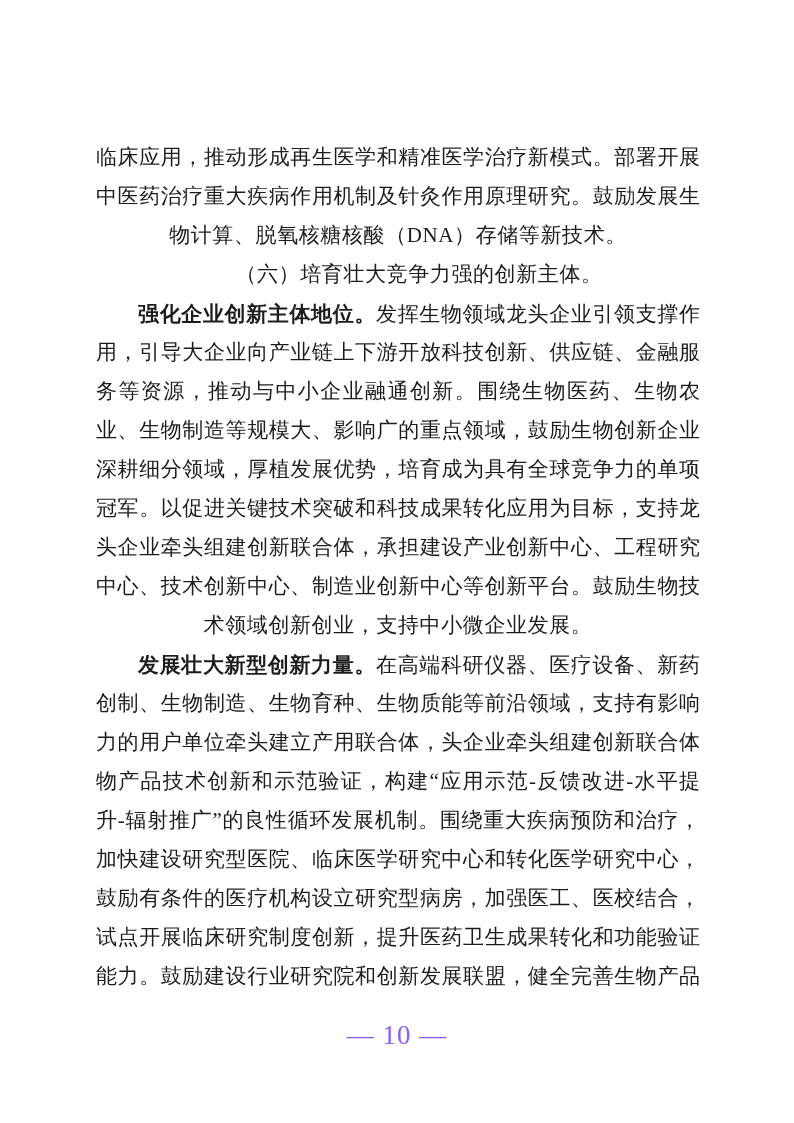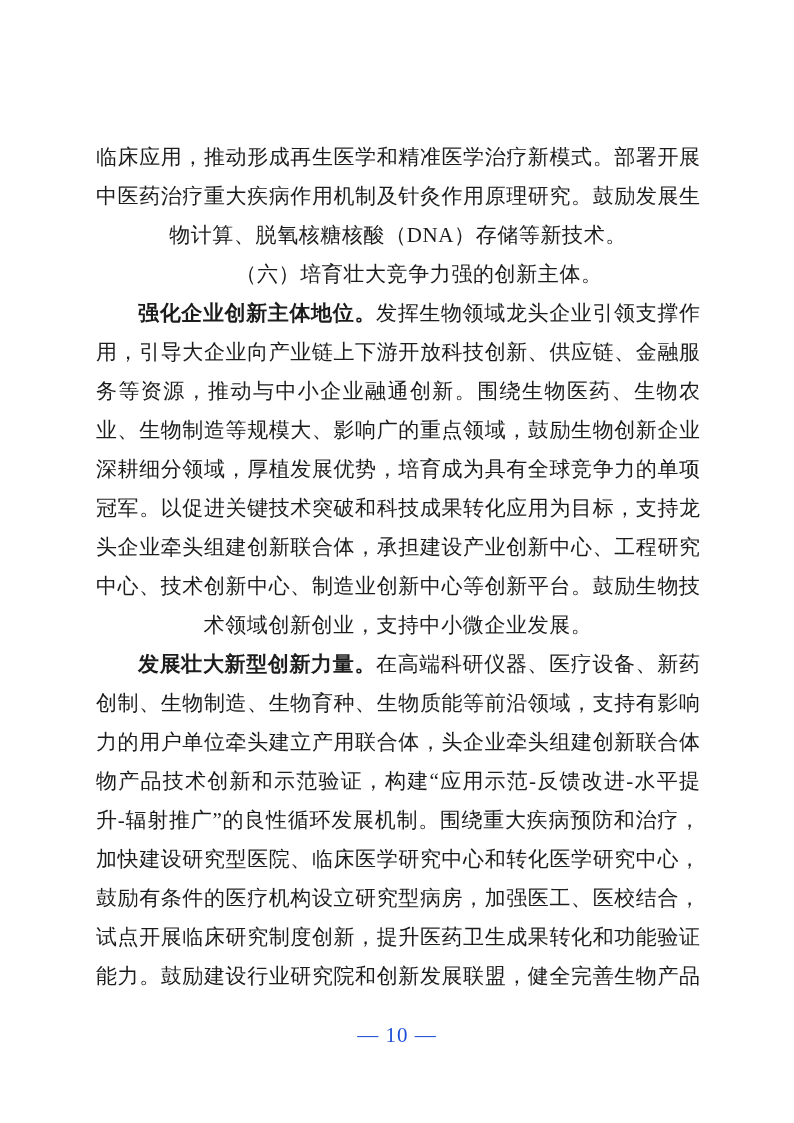--- a/index.html
+++ b/index.html
@@ -38,34 +38,34 @@
     text-align-last: justify;
     text-justify: inter-character;
   }
   
   .ind { padding-left: 42px; }
   
   .kai { letter-spacing: 1px; }
   
   .lead {
     font-weight: 700;
-    font-family: Liberation Serif, serif;
+    font-family: Liberation Sans, sans-serif;
   }
   .short { letter-spacing: 0.6px; }
   .pagenum {
     position: absolute;
     left: 0;
     top: 1016px;
     width: 100%;
     height: 39px;
     line-height: 39px;
     text-align: center;
-    font-size: 21px;
+    font-size: 27px;
     letter-spacing: 1px;
-    color: #1d4ed8;
+    color: #8b5cf6;
   }
 </style>
 </head>
 <body>
 
 <div class="page">
 
   <main class="content">
 
     <div class="para">

